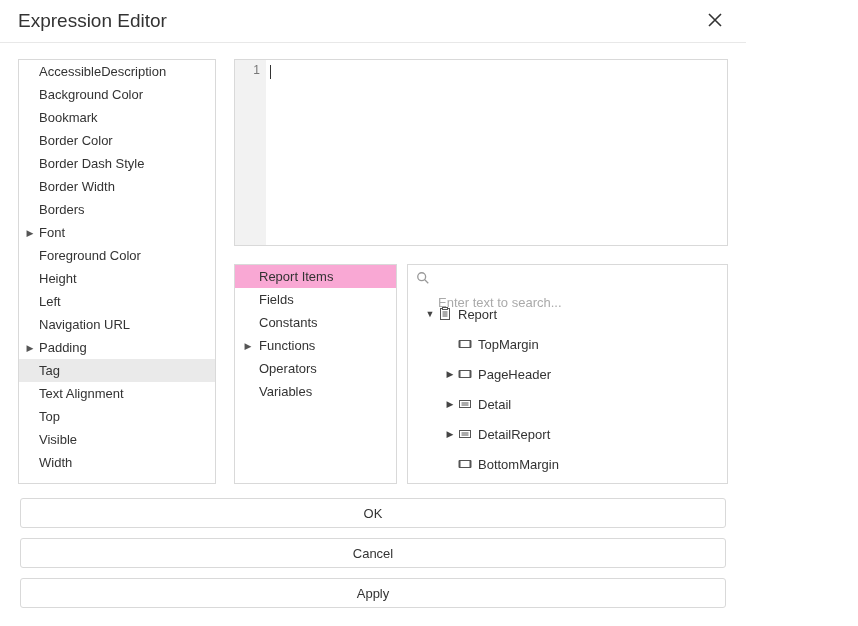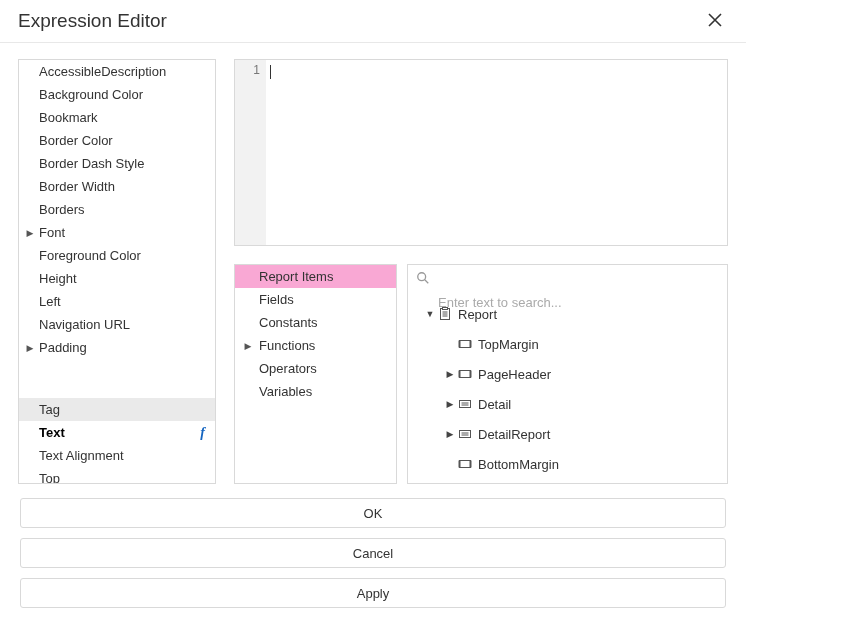--- a/index.html
+++ b/index.html
@@ -7,21 +7,21 @@
   .dialog { width: 746px; height: 626px; display: flex; flex-direction: column; }
   .titlebar { display: flex; align-items: center; justify-content: space-between; padding: 8px 18px; border-bottom: 1px solid #e8e8e8; }
   .titlebar h1 { font-size: 19px; font-weight: 400; color: #333; }
   .close-icon { cursor: pointer; font-size: 18px; line-height: 1; padding: 4px 6px; }
   .content { flex: 1; display: flex; padding: 16px 18px 0 18px; gap: 18px; overflow: hidden; }
   .left-panel { width: 198px; border: 1px solid #d9d9d9; overflow-y: auto; background: #fff; }
   .prop-item { display: flex; align-items: center; padding: 3px 4px 3px 6px; height: 23px; cursor: pointer; }
   .prop-item .arrow { width: 10px; font-size: 9px; color: #555; text-align: center; margin-right: 2px; }
   .prop-item .label { flex: 1; padding-left: 14px; }
   .prop-item.expandable .label { padding-left: 2px; }
-  .prop-item.selected { background: #eaeaea; margin-top: 39px; }
+  .prop-item.selected { background: #eaeaea; }
   .prop-item.bold .label { font-weight: 600; color: #000; }
   .fx-icon { color: #1565c0; font-style: italic; font-weight: bold; font-family: serif; padding-right: 6px; font-size: 14px; }
   .right-panel { flex: 1; display: flex; flex-direction: column; gap: 18px; overflow: hidden; }
   .editor-area { height: 255px; border: 1px solid #d9d9d9; display: flex; background: #fff; }
   .gutter { width: 31px; background: #f2f2f2; text-align: right; padding: 3px 6px 0 0; color: #777; font-size: 12px; }
   .code-area { flex: 1; padding: 3px 4px; }
   .cursor-line { display: inline-block; width: 1px; height: 14px; background: #333; vertical-align: middle; }
   .lower { flex: 1; display: flex; gap: 10px; }
   .cat-panel { width: 163px; border: 1px solid #d9d9d9; background: #fff; }
   .cat-item { display: flex; align-items: center; padding: 3px 4px 3px 8px; height: 23px; cursor: pointer; }
@@ -96,24 +96,20 @@
         <div class="prop-item">
           <span class="label">Navigation URL</span>
         </div>
         <div class="prop-item expandable">
           <span class="arrow">▶</span>
           <span class="label">Padding</span>
         </div>
         <div class="prop-item selected">
           <span class="label">Tag</span>
         </div>
-        <div class="prop-item bold">
-          <span class="label">Text</span>
-          <span class="fx-icon">f</span>
-        </div>
         <div class="prop-item">
           <span class="label">Text Alignment</span>
         </div>
         <div class="prop-item">
           <span class="label">Top</span>
         </div>
         <div class="prop-item">
           <span class="label">Visible</span>
         </div>
         <div class="prop-item">

